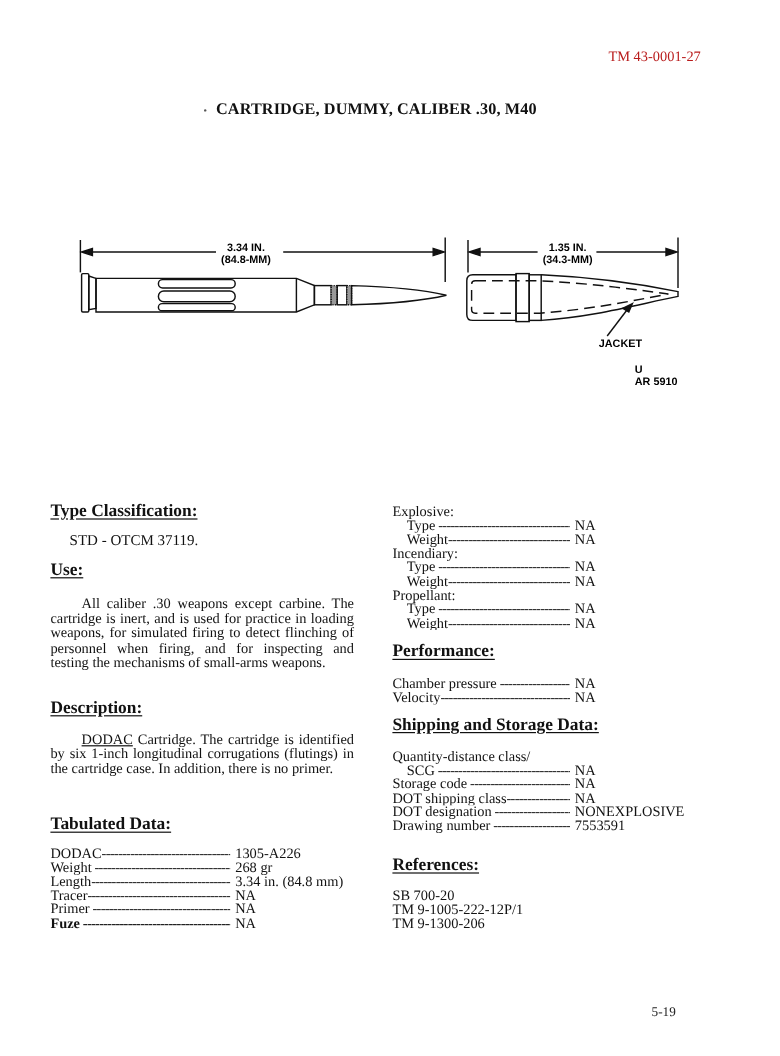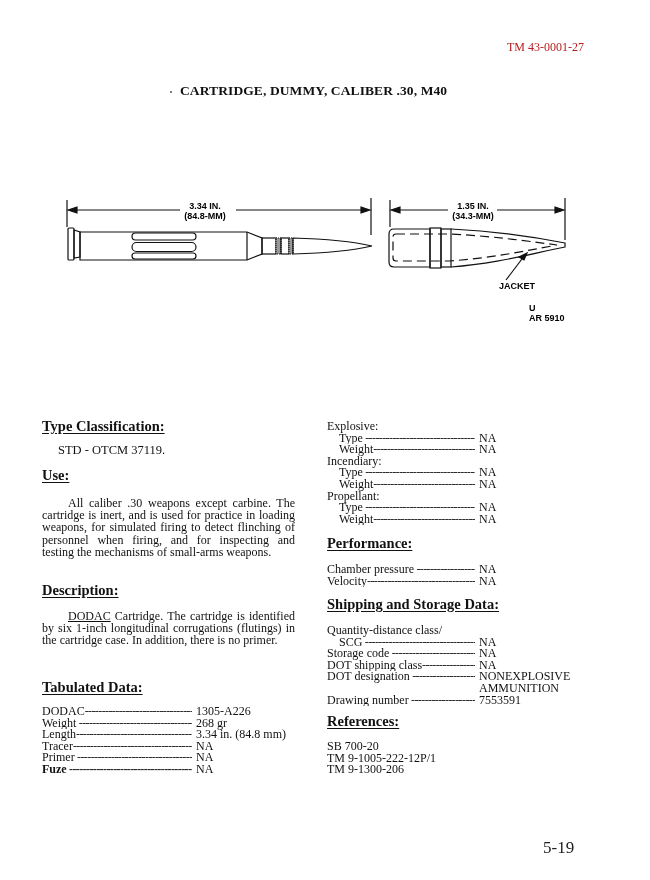--- a/index.html
+++ b/index.html
@@ -14,21 +14,21 @@
     .heading { font-weight: bold; font-size: 14.5px; text-decoration: underline; text-underline-offset: 2px; }
     .para { font-size: 12px; line-height: 12.2px; text-align: justify; }
     .para .indent { display: inline-block; width: 26px; }
     .row { display: flex; font-size: 12px; line-height: 11.6px; white-space: nowrap; }
     .row .lbl { display: flex; overflow: hidden; }
     .row .lbl .t { flex: 0 0 auto; }
     .row .lbl .dots { flex: 1 1 auto; overflow: hidden; letter-spacing: -0.6px; color: #222; }
     .row .val { padding-left: 4px; }
     .sub { padding-left: 12px; }
     .ref { font-size: 12px; line-height: 11.6px; }
-    .page-number { left: 543px; top: 838px; font-size: 17px; color: #222; }
+    .page-number { left: 543px; top: 838px; font-size: 11px; color: #222; }
   </style>
 </head>
 <body>
 
 <div class="abs tm-number">TM 43-0001-27</div>
 <div class="abs speck"></div>
 <div class="abs page-title">CARTRIDGE, DUMMY, CALIBER .30, M40</div>
 
 <div class="abs figure">
   <svg width="650" height="160" viewBox="0 0 650 160">
@@ -233,24 +233,20 @@
       <span class="val">NA</span>
     </div>
   <div class="row">
       <div class="lbl" style="width:148px;">
         <span class="t">DOT designation</span>
         <span class="dots">&nbsp;----------------------------------------------</span>
       </div>
       <span class="val">NONEXPLOSIVE</span>
     </div>
   <div class="row">
-      <div style="width:148px;"></div>
-      <span class="val">AMMUNITION</span>
-    </div>
-  <div class="row">
       <div class="lbl" style="width:148px;">
         <span class="t">Drawing number</span>
         <span class="dots">&nbsp;----------------------------------------------</span>
       </div>
       <span class="val">7553591</span>
     </div>
 </div>
 
 <div class="abs heading" style="left:327px; top:713px;font-family:Liberation Serif, serif;">References:</div>
 <div class="abs" style="left:327px; top:741px;">

